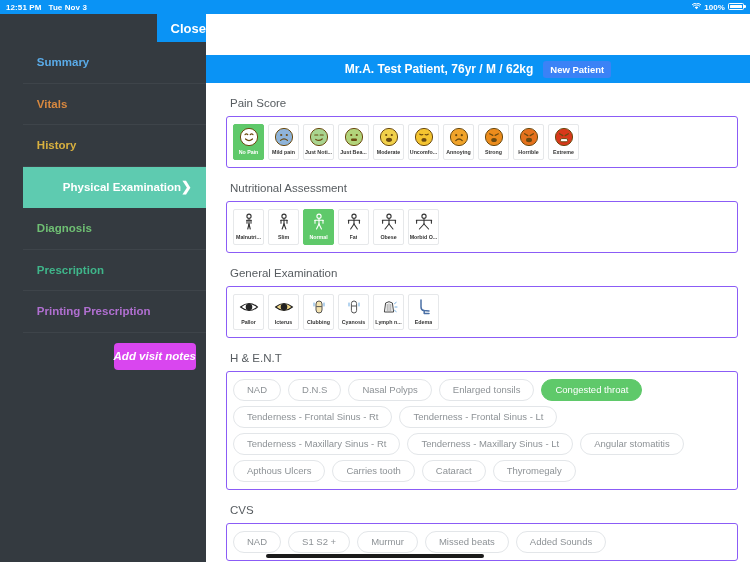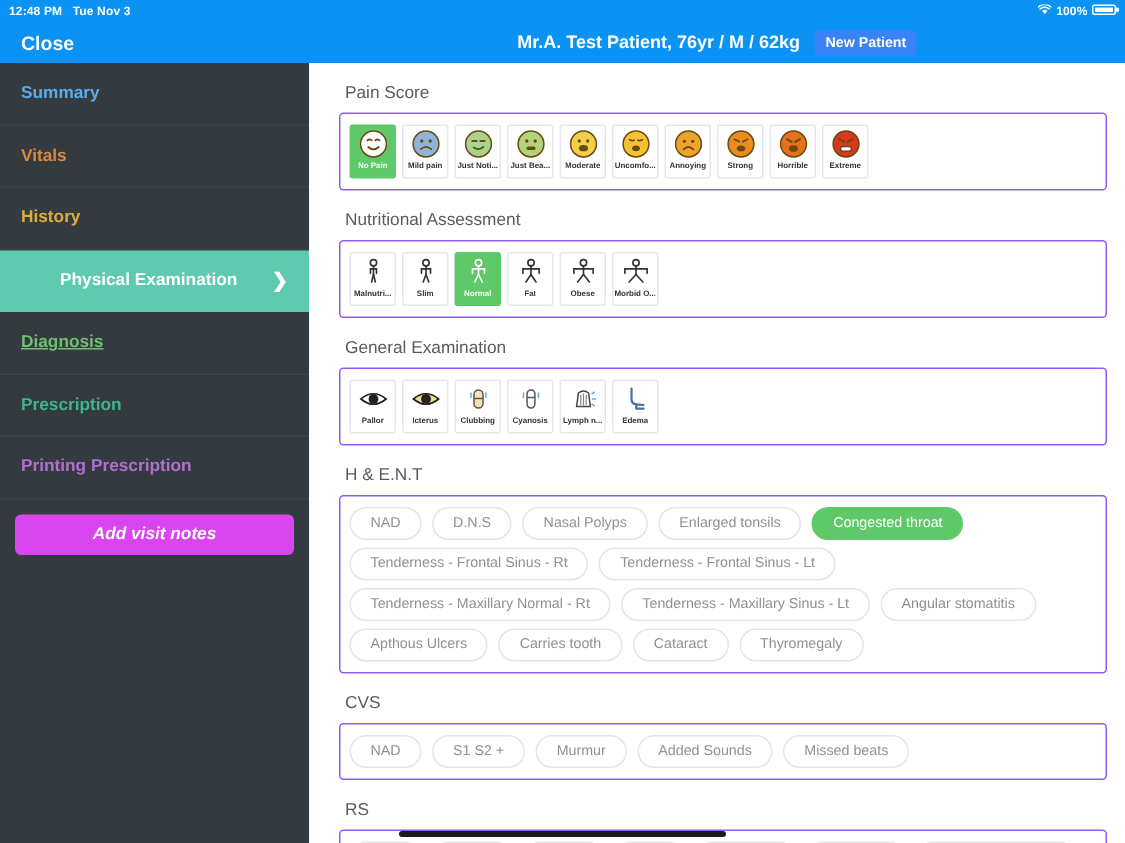--- a/index.html
+++ b/index.html
@@ -29,21 +29,21 @@
     content: ""; position: absolute; right: -2.5px; top: 1.5px;
     width: 1.5px; height: 3px; background: #fff; border-radius: 0 1px 1px 0;
   }
   .batt i { position: absolute; left: 1px; top: 1px; bottom: 1px; right: 1px; background: #fff; border-radius: .5px; }
 
   
   .split { flex: 1; display: flex; min-height: 0; }
 
   
   .sidebar {
-    width: 206px; flex: 0 0 206px; background: #343a40; display: flex; flex-direction: column;
+    width: 206px; flex: 0 0 206px; background: #343a40; display: flex; flex-direction: column; align-items: flex-end;
   }
   .close-bar {
     height: 28px; background: #0a93f5; color: #fff;
     display: flex; align-items: center; padding-left: 14px;
     font-size: 13px; font-weight: bold;
   }
   .nav-item {
     height: 41.5px; display: flex; align-items: center; justify-content: space-between;
     padding: 0 14px; font-size: 11.5px; font-weight: bold;
     border-bottom: 1px solid #3e444a; color: #ccc;
@@ -57,20 +57,21 @@
     font-family: "Liberation Sans", sans-serif; cursor: pointer; font-style: italic;
   }
   .sidebar-fill { flex: 1; }
 
   
   .right { flex: 1; display: flex; flex-direction: column; min-width: 0; background: #fff; }
   .topbar {
     height: 28px; background: #0a93f5; color: #fff;
     display: flex; align-items: center; justify-content: center; gap: 10px;
     flex: 0 0 28px;
+    margin-top: 41px;
   }
   .patient-title { font-size: 12px; font-weight: bold; }
   .new-patient-btn {
     background: #3b82f6; color: #fff; border: none; border-radius: 3px;
     padding: 3px 7px; font-size: 9.5px; font-weight: bold;
     font-family: "Liberation Sans", sans-serif; cursor: pointer;
   }
 
   .content { flex: 1; overflow: hidden; padding: 10px 12px 0 20px; background:#fff; }
 
@@ -111,21 +112,21 @@
     bottom: 4px; width: 218px; height: 4px; border-radius: 2px; background: #1b1b1b;
   }
 </style>
 </head>
 <body>
 
 <div id="app">
 
   <div class="statusbar">
     <div class="sb-left">
-      <span>12:48 PM</span>
+      <span>12:51 PM</span>
       <span>Tue Nov 3</span>
     </div>
     <div class="sb-right">
       <span class="wifi-ico">
         <svg width="9" height="7" viewBox="0 0 12 9">
             <path d="M6 8.2 L3.6 5.6 a3.4 3.4 0 0 1 4.8 0 Z" fill="#fff"></path>
             <path d="M1.8 3.9 a6 6 0 0 1 8.4 0" stroke="#fff" stroke-width="1.3" fill="none" stroke-linecap="round"></path>
             <path d="M0.3 2.1 a8.3 8.3 0 0 1 11.4 0" stroke="#fff" stroke-width="1.3" fill="none" stroke-linecap="round"></path>
           </svg>
       </span>
@@ -150,21 +151,21 @@
             <span style="color: rgb(216, 136, 63);">Vitals</span>
           </div>
           <div class="nav-item">
             <span style="color: rgb(216, 176, 63);">History</span>
           </div>
           <div class="nav-item active">
             <span>Physical Examination</span>
             <span class="nav-chevron">❯</span>
           </div>
           <div class="nav-item">
-            <span style="color: rgb(111, 191, 115); text-decoration: underline;">Diagnosis</span>
+            <span style="color: rgb(111, 191, 115);">Diagnosis</span>
           </div>
           <div class="nav-item">
             <span style="color: rgb(63, 181, 138);">Prescription</span>
           </div>
           <div class="nav-item">
             <span style="color: rgb(176, 111, 208);">Printing Prescription</span>
           </div>
         </div>
       <div class="notes-wrap">
         <button class="notes-btn">Add visit notes</button>
@@ -452,38 +453,38 @@
         <div class="sec-title">H &amp; E.N.T</div>
         <div class="card">
           <div class="chiprow" id="hent-row">
               <div class="chip">NAD</div>
               <div class="chip">D.N.S</div>
               <div class="chip">Nasal Polyps</div>
               <div class="chip">Enlarged tonsils</div>
               <div class="chip sel">Congested throat</div>
               <div class="chip">Tenderness - Frontal Sinus - Rt</div>
               <div class="chip">Tenderness - Frontal Sinus - Lt</div>
-              <div class="chip">Tenderness - Maxillary Normal - Rt</div>
+              <div class="chip">Tenderness - Maxillary Sinus - Rt</div>
               <div class="chip">Tenderness - Maxillary Sinus - Lt</div>
               <div class="chip">Angular stomatitis</div>
               <div class="chip">Apthous Ulcers</div>
               <div class="chip">Carries tooth</div>
               <div class="chip">Cataract</div>
               <div class="chip">Thyromegaly</div>
             </div>
         </div>
 
         <div class="sec-title">CVS</div>
         <div class="card">
           <div class="chiprow" id="cvs-row">
               <div class="chip">NAD</div>
               <div class="chip">S1 S2 +</div>
               <div class="chip">Murmur</div>
+              <div class="chip">Missed beats</div>
               <div class="chip">Added Sounds</div>
-              <div class="chip">Missed beats</div>
             </div>
         </div>
 
         <div class="sec-title">RS</div>
         <div class="card">
           <div class="chiprow" id="rs-row">
               <div class="chip">NAD</div>
               <div class="chip">HVBS</div>
               <div class="chip">NVBS</div>
               <div class="chip">BBS</div>

